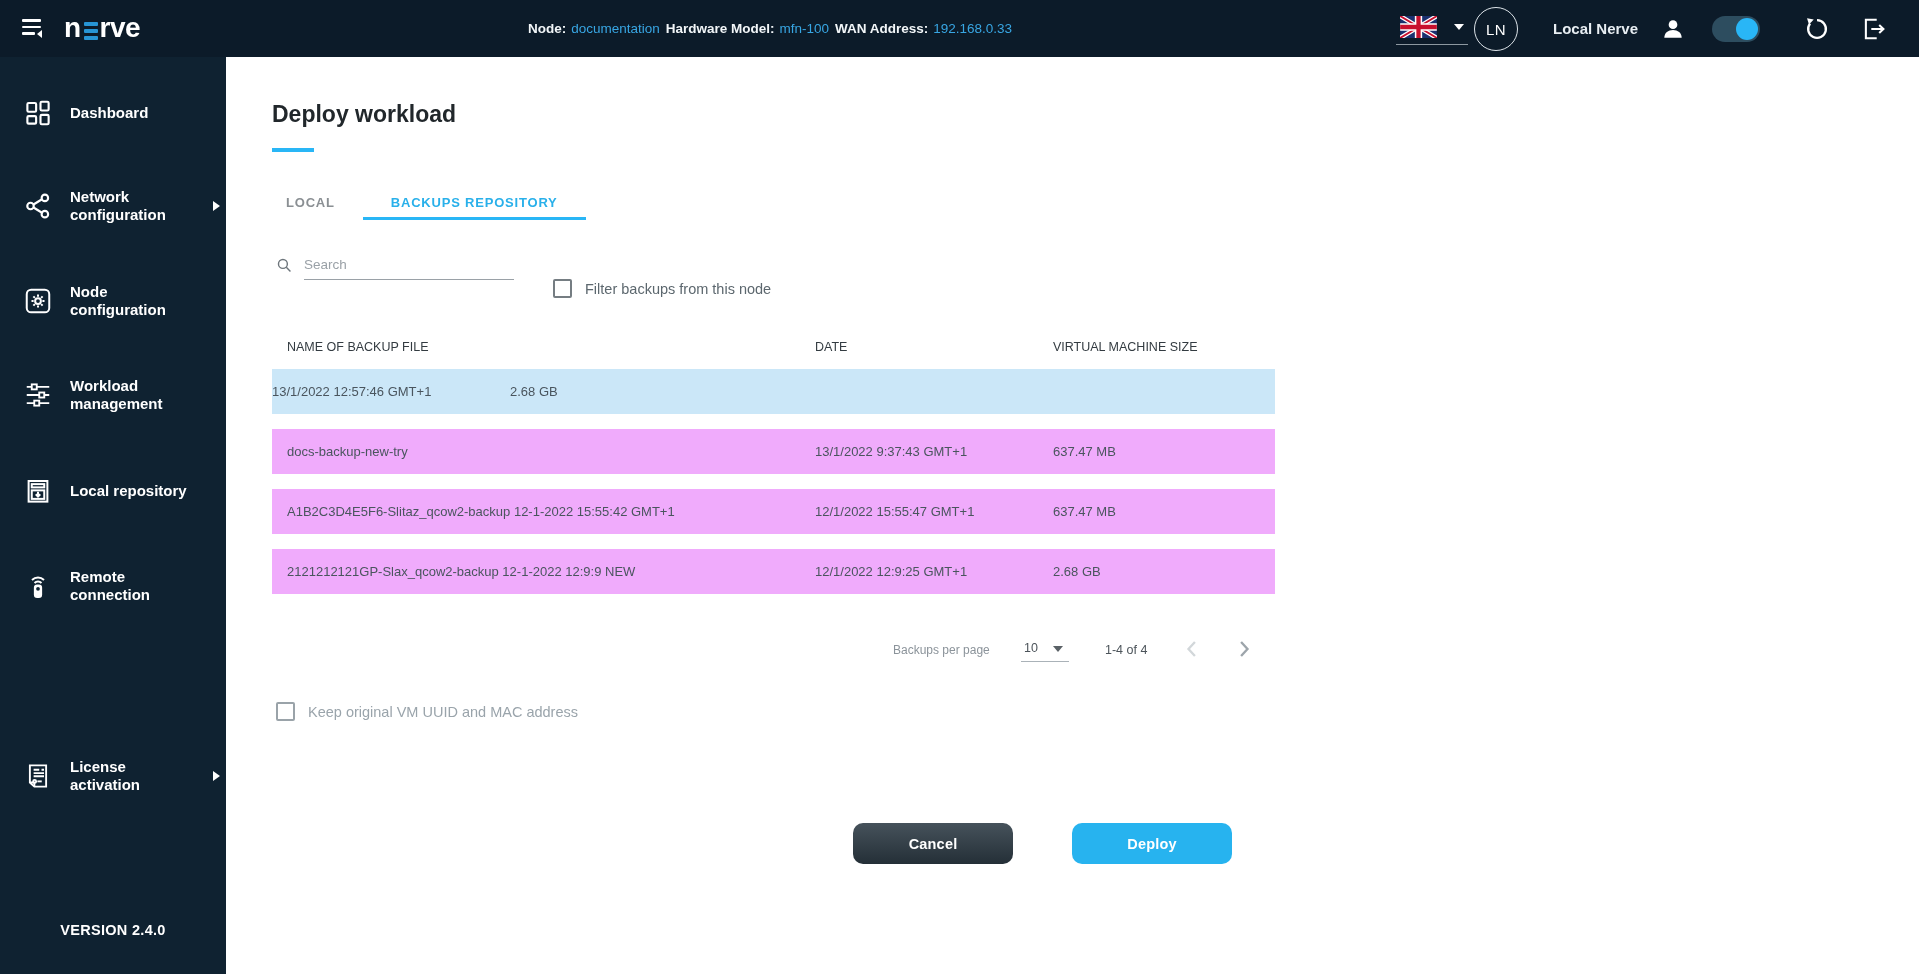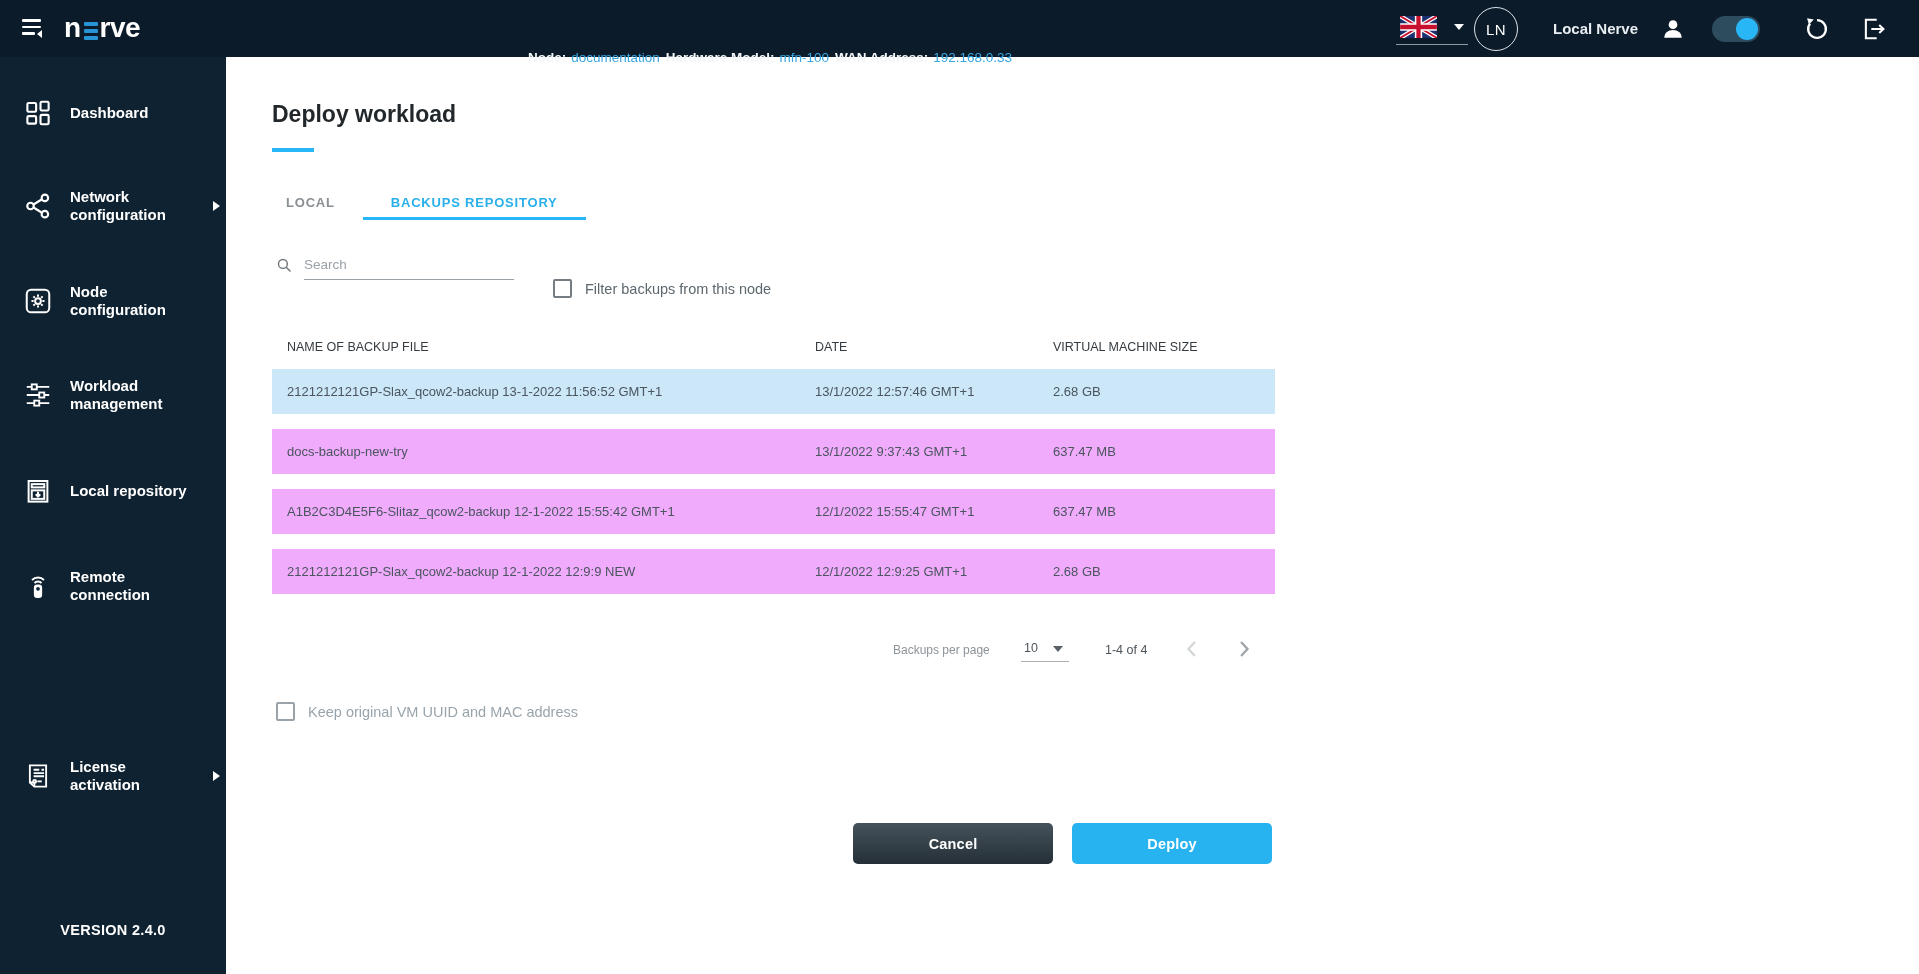--- a/index.html
+++ b/index.html
@@ -13,21 +13,21 @@
   .hamburger .b1 { top:2px; width:19px; }
   .hamburger .b2 { top:8.5px; width:19px; }
   .hamburger .b3 { top:15px; width:13px; }
   .hamburger .tri { position:absolute; left:15px; top:13px; width:0; height:0;
     border-top:4px solid transparent; border-bottom:4px solid transparent; border-right:5px solid #fff; }
   .logo { position:absolute; left:64px; top:12px; display:flex; align-items:center; height:32px; }
   .logo .txt { color:#fff; font-size:28px; font-weight:700; letter-spacing:-0.5px; line-height:30px; }
   .logo .ebars { display:flex; flex-direction:column; gap:2.5px; margin:6px 2px 0 3px; }
   .logo .ebars i { display:block; width:14px; height:4.6px; background:#2795d5; border-radius:1px; }
   .topinfo { position:absolute; left:770px; top:0; height:57px; transform:translateX(-50%);
-    display:flex; align-items:center; white-space:nowrap; font-size:13.5px;margin-top:29px; }
+    display:flex; align-items:center; white-space:nowrap; font-size:13.5px; }
   .topinfo .lab { color:#f2f6f8; font-weight:700; margin-left:6px; }
   .topinfo .val { color:#38a6e3; margin-left:5px; }
   .langsel { position:absolute; left:1396px; top:12px; width:72px; height:33px; cursor:pointer;
     border-bottom:1px solid #8d98a0; }
   .flag { position:absolute; left:4px; top:4px; width:37px; height:22px; }
   .caret-down-w { position:absolute; right:4px; top:12px; width:0; height:0;
     border-left:5px solid transparent; border-right:5px solid transparent; border-top:6px solid #fff; }
   .avatar { position:absolute; left:1474px; top:7px; width:44px; height:44px; border-radius:50%;
     border:1.5px solid #dde4e9; color:#fff; font-size:15px; letter-spacing:0.5px;
     display:flex; align-items:center; justify-content:center; cursor:pointer; }
@@ -89,21 +89,21 @@
   .pg-select { position:absolute; left:795px; top:578px; width:48px; height:27px;
     border-bottom:1px solid #aab2b8; cursor:pointer; font-size:12.5px; color:#4c545a; }
   .pg-select .num { position:absolute; left:3px; top:6px; }
   .pg-select .caret { position:absolute; right:6px; top:11px; width:0; height:0;
     border-left:5px solid transparent; border-right:5px solid transparent; border-top:6px solid #5a6166; }
   .pg-range { position:absolute; left:879px; top:586px; font-size:12.5px; color:#4c545a; }
   .pg-btn { position:absolute; top:578px; width:28px; height:28px; cursor:pointer; }
   .pg-prev { left:952px; color:#d2d7da; }
   .pg-next { left:1004px; color:#9da5ab; }
 
-  .btn { position:absolute; top:766px; width:200px; height:41px; border:none; border-radius:5px;
+  .btn { position:absolute; top:766px; width:160px; height:41px; border:none; border-radius:10px;
     color:#fff; font-size:14.5px; font-weight:700; font-family:"Liberation Sans",sans-serif;
     cursor:pointer; letter-spacing:0.2px; }
   .btn-cancel { left:627px; background:linear-gradient(180deg,#46525b,#242f37); }
   .btn-deploy { left:846px; background:#27b3ef; }
 </style>
 </head>
 <body>
 
 <div class="topbar">
   <div class="hamburger">
@@ -273,21 +273,20 @@
     <span class="cblabel">Filter backups from this node</span>
   </div>
 
   <div class="table">
     <div class="thead">
       <div class="c-name">NAME OF BACKUP FILE</div>
       <div class="c-date">DATE</div>
       <div class="c-size">VIRTUAL MACHINE SIZE</div>
     </div>
     <div class="trow selected" style="margin-top:0;">
-      <div class="c-name">2121212121GP-Slax_qcow2-backup 13-1-2022 11:56:52 GMT+1</div>
       <div class="c-date">13/1/2022 12:57:46 GMT+1</div>
       <div class="c-size">2.68 GB</div>
     </div>
     <div class="trow">
       <div class="c-name">docs-backup-new-try</div>
       <div class="c-date">13/1/2022 9:37:43 GMT+1</div>
       <div class="c-size">637.47 MB</div>
     </div>
     <div class="trow">
       <div class="c-name">A1B2C3D4E5F6-Slitaz_qcow2-backup 12-1-2022 15:55:42 GMT+1</div>

